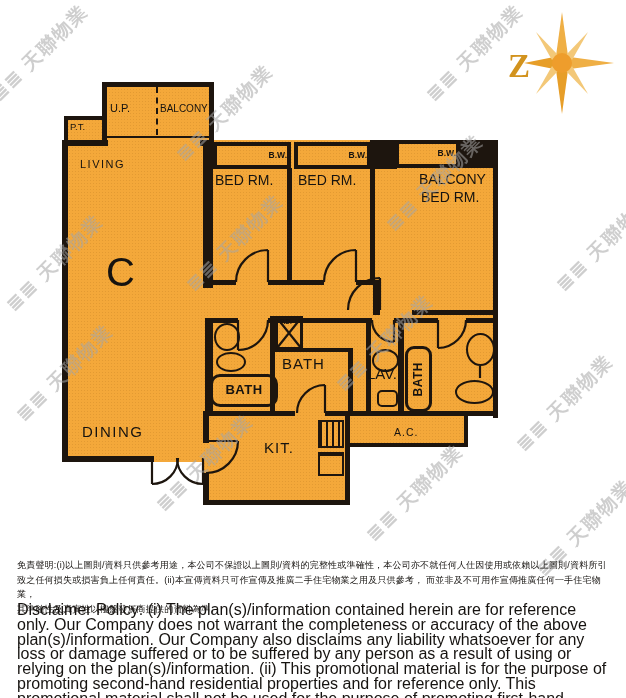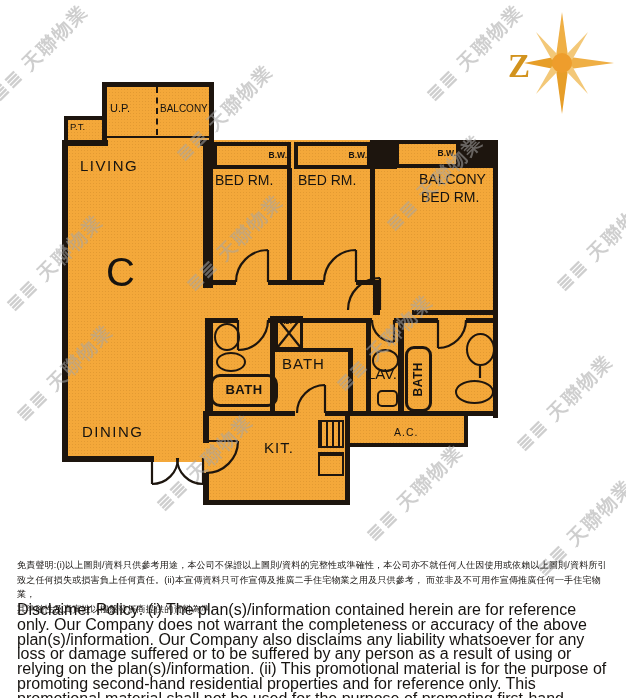--- a/index.html
+++ b/index.html
@@ -131,21 +131,21 @@
       <path class="arc" d="M206,473 A32,32 0 0 0 238,441 M206,441 L238,441"></path>
       <path class="arc" d="M178,458 A26,26 0 0 1 152,484 M152,458 L152,484"></path>
       <path class="arc" d="M177,458 A26,26 0 0 0 203,484 M203,458 L203,484"></path>
       <path class="arc" d="M277,318 L301,348 M301,318 L277,348"></path>
       <path class="arc" d="M480,366 L480,378"></path>
     </svg>
 
     <div class="lbl" style="left:110px;top:102px;font-size:11px;">U.P.</div>
     <div class="lbl" style="left:160px;top:103px;font-size:10px;">BALCONY</div>
     <div class="lbl" style="left:70px;top:122px;font-size:9.5px;">P.T.</div>
-    <div class="lbl" style="left:80px;top:158px;font-size:15px;letter-spacing:1.5px;">LIVING</div>
+    <div class="lbl" style="left:80px;top:158px;font-size:11px;letter-spacing:1.5px;">LIVING</div>
     <div class="lbl" style="left:106px;top:250px;font-size:40px;">C</div>
     <div class="lbl" style="left:82px;top:424px;font-size:15px;letter-spacing:1.5px;">DINING</div>
     <div class="lbl" style="left:215px;top:173px;font-size:14px;">BED RM.</div>
     <div class="lbl" style="left:298px;top:173px;font-size:14px;">BED RM.</div>
     <div class="lbl" style="left:419px;top:172px;font-size:14px;">BALCONY</div>
     <div class="lbl" style="left:421px;top:190px;font-size:14px;">BED RM.</div>
     <div class="lbl" style="left:280px;top:318px;font-size:6.5px;font-weight:bold;">P.D.</div>
     <div class="lbl" style="left:282px;top:356px;font-size:15px;letter-spacing:1px;">BATH</div>
     <div class="lbl" style="left:367px;top:366px;font-size:15px;">LAV.</div>
     <div class="lbl" style="left:264px;top:440px;font-size:15px;letter-spacing:1px;">KIT.</div>

